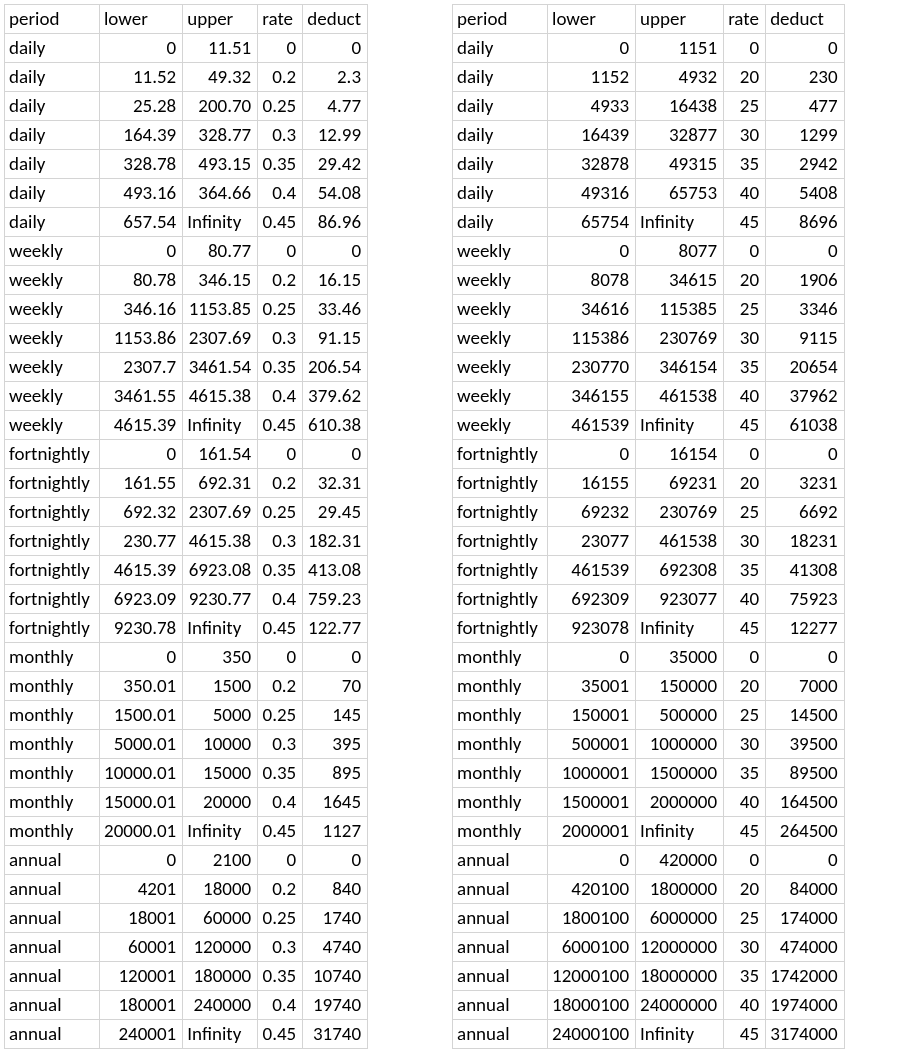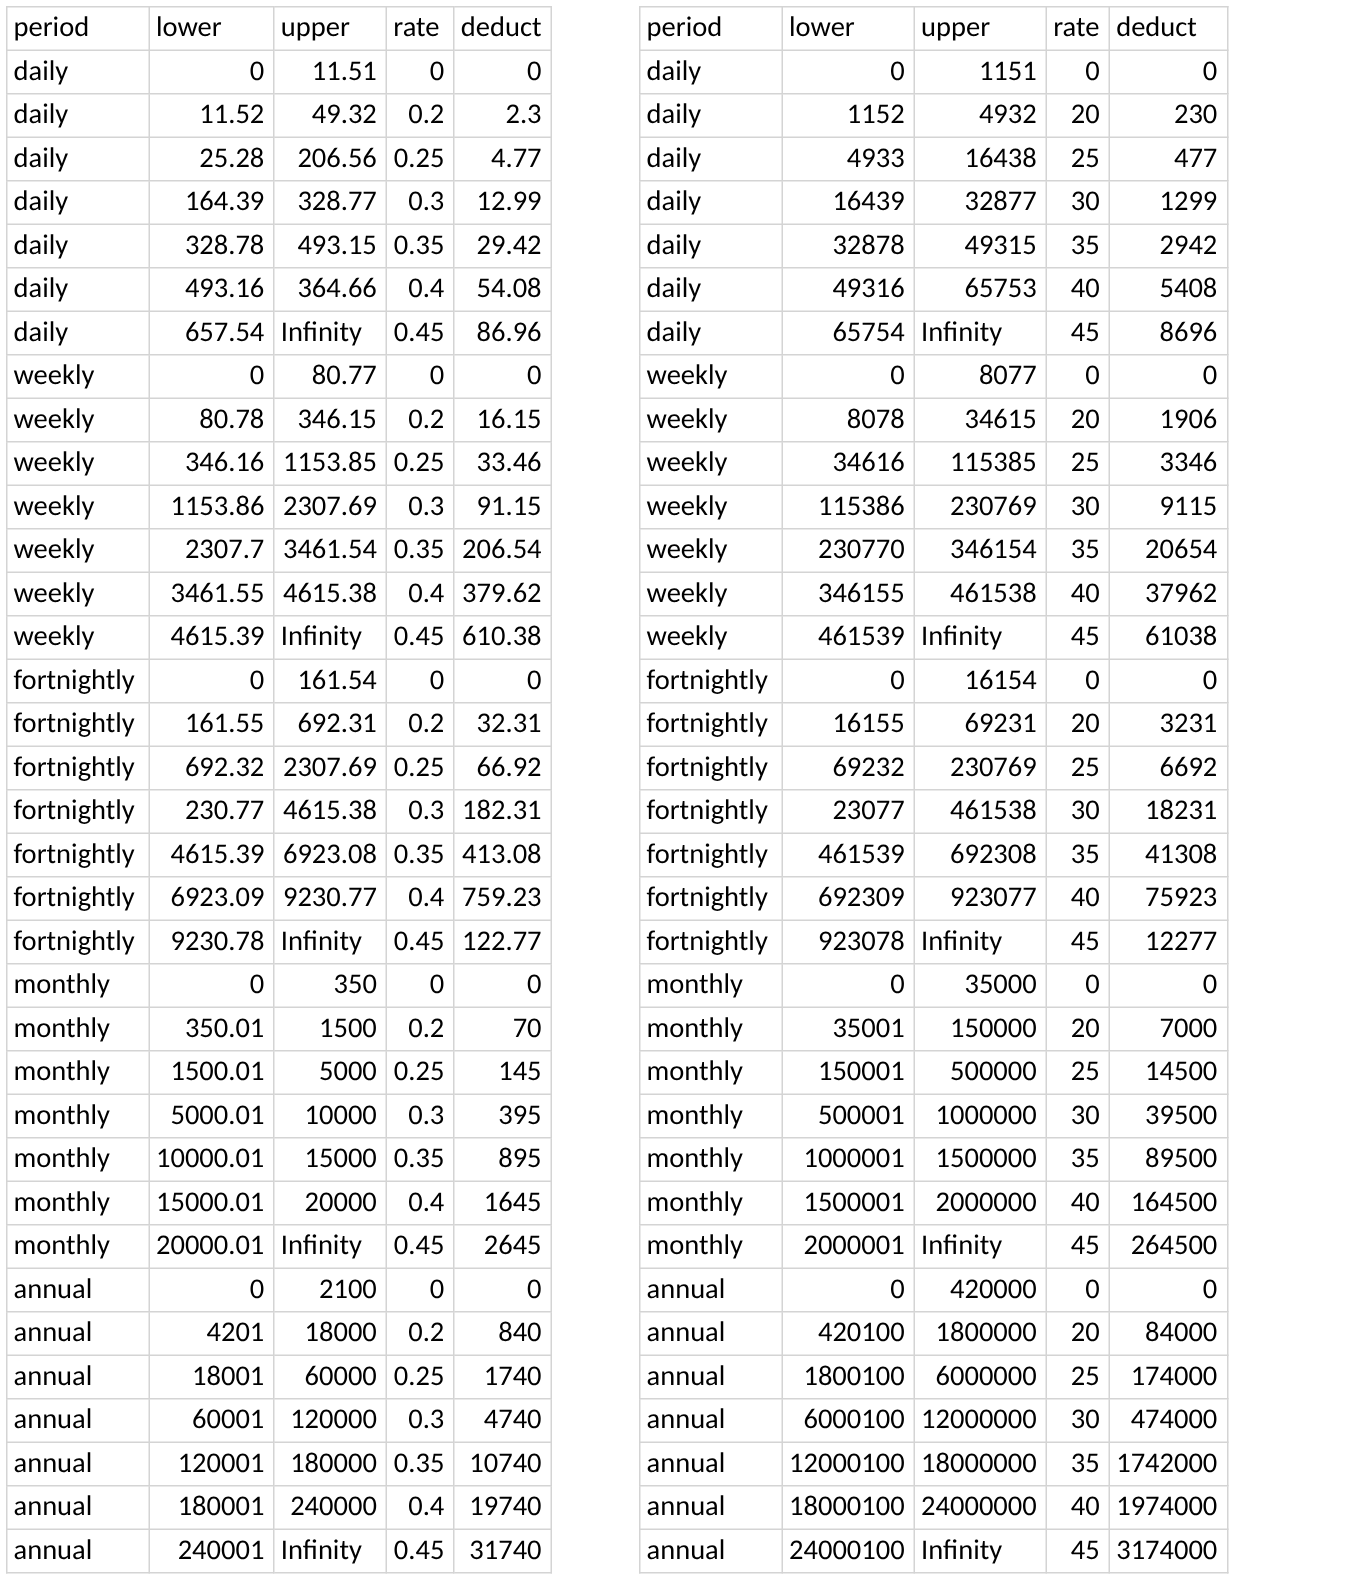--- a/index.html
+++ b/index.html
@@ -7,21 +7,21 @@
     padding: 4px;
     font-family: Calibri, Arial, sans-serif;
     font-size: 19px;
     color: #000;
     background: #fff;
     width: 900px;
     box-sizing: border-box;
   }
   .wrap {
     display: flex;
-    gap: 58px;
+    gap: 84px;
   }
   table {
     border-collapse: collapse;
   }
   th, td {
     border: 1px solid #d4d4d4;
     padding: 3px 6px 3px 4px;
     height: 22px;
     line-height: 22px;
     white-space: nowrap;
@@ -79,21 +79,21 @@
         <tr>
           <td class="txt">daily</td>
           <td class="num">11.52</td>
           <td class="num">49.32</td>
           <td class="num">0.2</td>
           <td class="num">2.3</td>
         </tr>
         <tr>
           <td class="txt">daily</td>
           <td class="num">25.28</td>
-          <td class="num">206.56</td>
+          <td class="num">200.70</td>
           <td class="num">0.25</td>
           <td class="num">4.77</td>
         </tr>
         <tr>
           <td class="txt">daily</td>
           <td class="num">164.39</td>
           <td class="num">328.77</td>
           <td class="num">0.3</td>
           <td class="num">12.99</td>
         </tr>
@@ -179,21 +179,21 @@
           <td class="num">161.55</td>
           <td class="num">692.31</td>
           <td class="num">0.2</td>
           <td class="num">32.31</td>
         </tr>
         <tr>
           <td class="txt">fortnightly</td>
           <td class="num">692.32</td>
           <td class="num">2307.69</td>
           <td class="num">0.25</td>
-          <td class="num">66.92</td>
+          <td class="num">29.45</td>
         </tr>
         <tr>
           <td class="txt">fortnightly</td>
           <td class="num">230.77</td>
           <td class="num">4615.38</td>
           <td class="num">0.3</td>
           <td class="num">182.31</td>
         </tr>
         <tr>
           <td class="txt">fortnightly</td>
@@ -256,21 +256,21 @@
           <td class="num">15000.01</td>
           <td class="num">20000</td>
           <td class="num">0.4</td>
           <td class="num">1645</td>
         </tr>
         <tr>
           <td class="txt">monthly</td>
           <td class="num">20000.01</td>
           <td class="txt">Infinity</td>
           <td class="num">0.45</td>
-          <td class="num">2645</td>
+          <td class="num">1127</td>
         </tr>
         <tr>
           <td class="txt">annual</td>
           <td class="num">0</td>
           <td class="num">2100</td>
           <td class="num">0</td>
           <td class="num">0</td>
         </tr>
         <tr>
           <td class="txt">annual</td>

